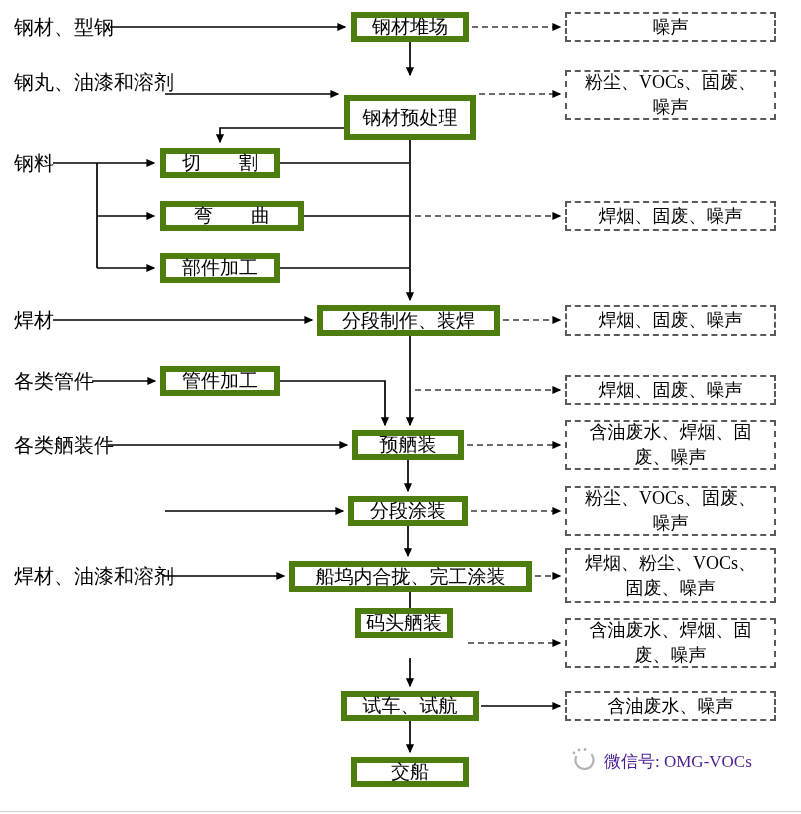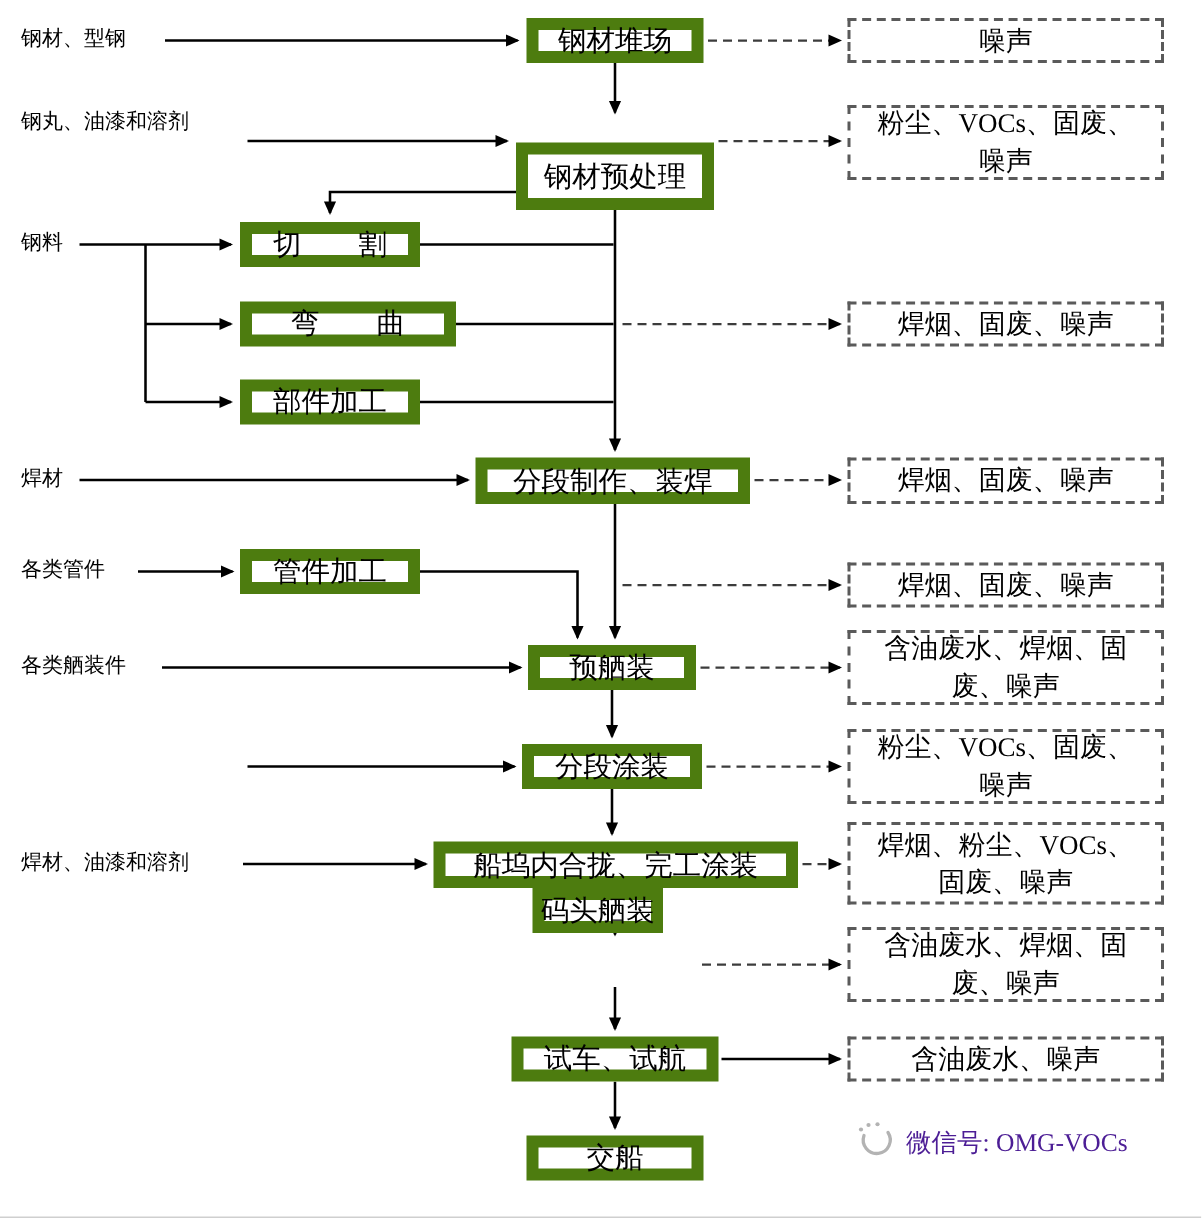--- a/index.html
+++ b/index.html
@@ -3,24 +3,24 @@
 <meta charset="utf-8">
 <style>
   * { margin:0; padding:0; box-sizing:border-box; }
   html,body { background:#ffffff; }
   body { font-family:"Liberation Serif","DejaVu Serif",serif; color:#000; }
   #canvas {
     position:relative; width:801px; height:814px; background:#fff; overflow:hidden;
   }
   #connectors { position:absolute; left:0; top:0; }
   .input-label {
-    position:absolute; font-size:14px; line-height:22px; white-space:nowrap; color:#000;
+    position:absolute; font-size:20px; line-height:22px; white-space:nowrap; color:#000;
   }
   .pbox {
-    position:absolute; border:8px solid #4d7c0f; background:#fff;
+    position:absolute; border:6px solid #4d7c0f; background:#fff;
     display:flex; align-items:center; justify-content:center;
     font-size:19px; text-align:right; white-space:nowrap;
   }
   .ebox {
     position:absolute; border:2px dashed #5a5a5a; background:#fff;
     display:flex; align-items:center; justify-content:center;
     font-size:18px; line-height:25px; text-align:center; padding:1px 10px;
   }
   .watermark {
     position:absolute; left:568px; top:747px; display:flex; align-items:center;
@@ -94,21 +94,21 @@
   <div class="pbox" style="left:351px; top:12px;  width:118px; height:30px;">钢材堆场</div>
   <div class="pbox" style="left:344px; top:95px;  width:132px; height:45px;">钢材预处理</div>
   <div class="pbox" style="left:160px; top:148px; width:120px; height:30px;">切　　割</div>
   <div class="pbox" style="left:160px; top:201px; width:144px; height:30px;">弯　　曲</div>
   <div class="pbox" style="left:160px; top:253px; width:120px; height:30px;">部件加工</div>
   <div class="pbox" style="left:317px; top:305px; width:183px; height:31px;">分段制作、装焊</div>
   <div class="pbox" style="left:160px; top:366px; width:120px; height:30px;">管件加工</div>
   <div class="pbox" style="left:352px; top:430px; width:112px; height:30px;">预舾装</div>
   <div class="pbox" style="left:348px; top:496px; width:120px; height:30px;">分段涂装</div>
   <div class="pbox" style="left:289px; top:561px; width:243px; height:31px;">船坞内合拢、完工涂装</div>
-  <div class="pbox" style="left:355px; top:592px; width:87px; height:30px;font-family:Liberation Mono, monospace;">码头舾装</div>
+  <div class="pbox" style="left:355px; top:608px; width:98px; height:30px;font-family:Liberation Mono, monospace;">码头舾装</div>
   <div class="pbox" style="left:341px; top:691px; width:138px; height:30px;">试车、试航</div>
   <div class="pbox" style="left:351px; top:757px; width:118px; height:30px;">交船</div>
 
   <div class="ebox" style="left:565px; top:12px;  width:211px; height:30px;">噪声</div>
   <div class="ebox" style="left:565px; top:70px;  width:211px; height:50px;">粉尘、VOCs、固废、噪声</div>
   <div class="ebox" style="left:565px; top:201px; width:211px; height:30px;">焊烟、固废、噪声</div>
   <div class="ebox" style="left:565px; top:305px; width:211px; height:31px;">焊烟、固废、噪声</div>
   <div class="ebox" style="left:565px; top:375px; width:211px; height:30px;">焊烟、固废、噪声</div>
   <div class="ebox" style="left:565px; top:420px; width:211px; height:50px;">含油废水、焊烟、固废、噪声</div>
   <div class="ebox" style="left:565px; top:486px; width:211px; height:50px;">粉尘、VOCs、固废、噪声</div>

